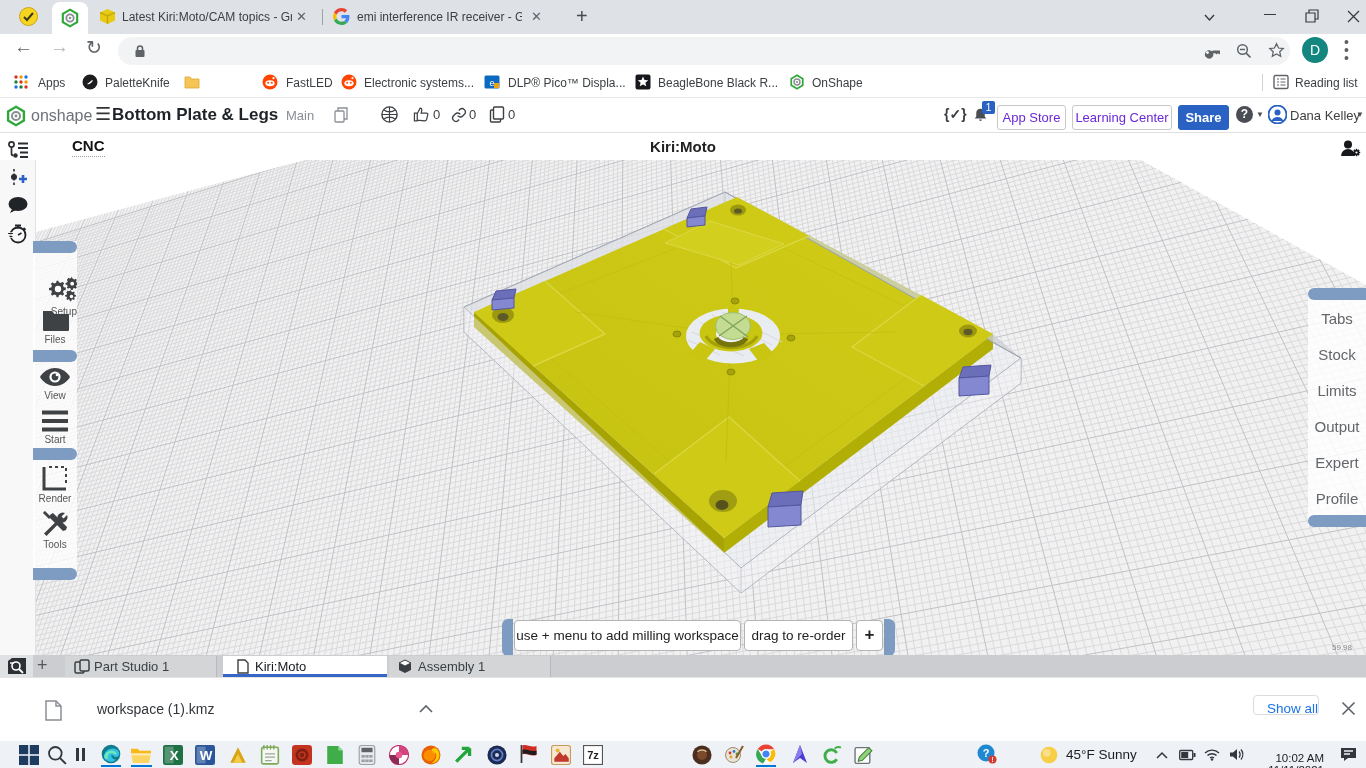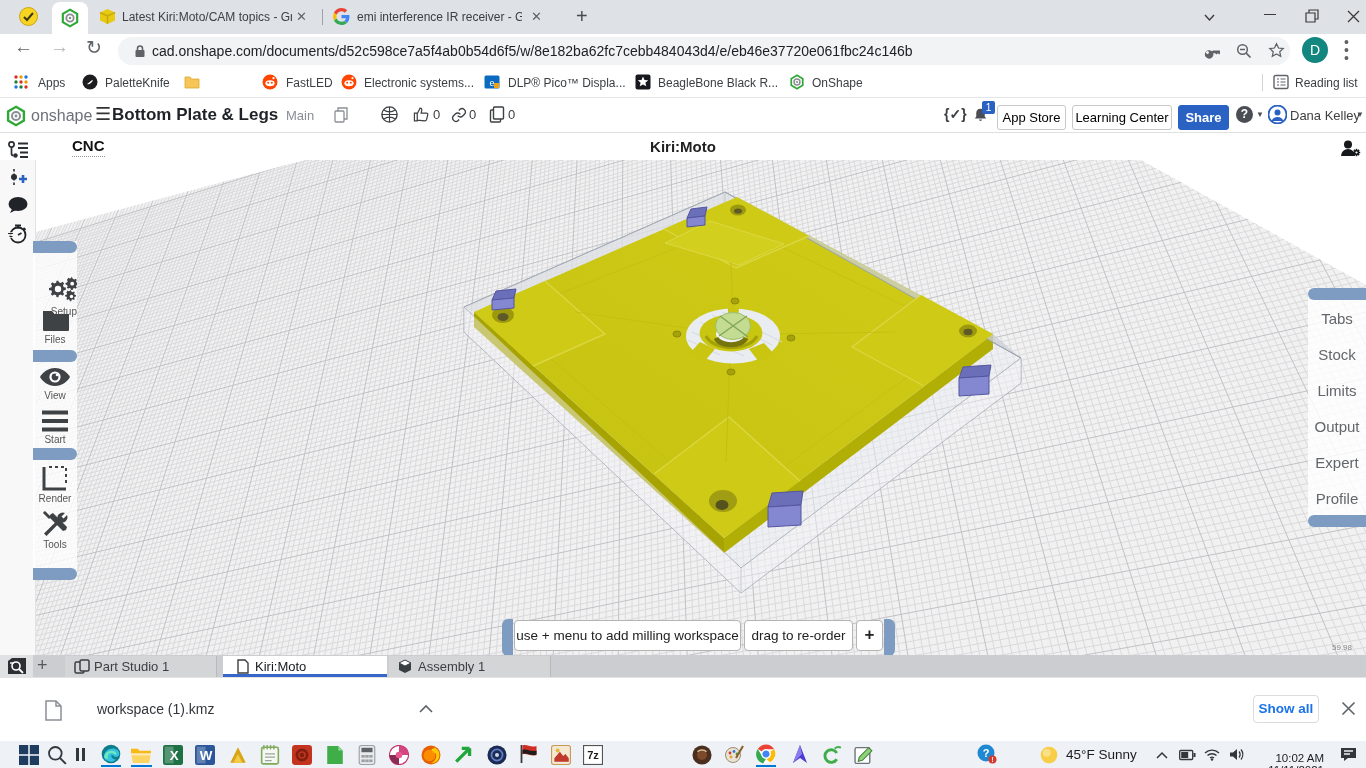--- a/index.html
+++ b/index.html
@@ -17,21 +17,21 @@
 #toolbar { position:absolute; left:0; top:34px; width:1366px; height:33px; background:#fff; }
 #omnibox { position:absolute; left:118px; top:3px; width:1172px; height:28px; background:#f1f3f4; border-radius:14px; }
 #urltext { position:absolute; left:34px; top:6px; font-size:14px; color:#202124; white-space:nowrap; }
 .navbtn { position:absolute; top:2px; font-size:19px; color:#5f6368; }
 
 #bookmarks { position:absolute; left:0; top:67px; width:1366px; height:31px; background:#fff; border-bottom:1px solid #e6e6e6; }
 .bk { position:absolute; top:9px; font-size:12px; color:#3c4043; white-space:nowrap; }
 .bkic { position:absolute; top:7px; width:16px; height:16px; }
 
 #osheader { position:absolute; left:0; top:98px; width:1366px; height:35px; background:#fff; border-bottom:1px solid #e0e0e0; }
-.osbtn { position:absolute; top:7px; height:25px; border:1px solid #c8c8c8; border-radius:3px; background:#fff; font-size:13px; color:#000000; text-align:center; }
+.osbtn { position:absolute; top:7px; height:25px; border:1px solid #c8c8c8; border-radius:3px; background:#fff; font-size:13px; color:#6d28d9; text-align:center; }
 
 #kiribar { position:absolute; left:0; top:133px; width:1366px; height:27px; background:#fff; z-index:2; }
 
 #viewport { position:absolute; left:0; top:133px; width:1366px; height:522px; }
 
 #lstrip { position:absolute; left:0; top:133px; width:36px; height:522px; background:#f8f8f8; border-right:1px solid #e2e2e2; }
 
 .kbar-l { position:absolute; left:33px; width:44px; height:12px; background:#7e9cc2; border-radius:0 6px 6px 0; }
 .kbar-r { position:absolute; width:58px; height:12px; background:#7e9cc2; border-radius:6px 0 0 6px; right:0; }
 #ltools { position:absolute; left:33px; top:241px; width:44px; height:339px; background:rgba(255,255,255,0.78); }
@@ -99,21 +99,20 @@
 
 <div id="toolbar">
   <div class="navbtn" style="left:14px;">←</div>
   <div class="navbtn" style="left:50px;color:#b0b4b9;">→</div>
   <div class="navbtn" style="left:86px;">↻</div>
   <div id="omnibox">
     <svg class="abs" style="left:15px;top:7px;" width="14" height="14" viewBox="0 0 14 14">
       <rect x="2.5" y="6" width="9" height="7" rx="1" fill="#5f6368"></rect>
       <path d="M4.5 6V4.5a2.5 2.5 0 0 1 5 0V6" fill="none" stroke="#5f6368" stroke-width="1.6"></path>
     </svg>
-    <div id="urltext">cad.onshape.com/documents/d52c598ce7a5f4ab0b54d6f5/w/8e182ba62fc7cebb484043d4/e/eb46e37720e061fbc24c146b</div>
     <svg class="abs" style="left:1085px;top:6px;" width="17" height="17" viewBox="0 0 24 24" fill="#5f6368">
       <path d="M12.65 10A6 6 0 1 0 12 13.35l2 2V18h2.6v2.6H19v2.4h4v-3.9l-8.35-8.35zM7 9a2 2 0 1 1 0-4 2 2 0 0 1 0 4z" transform="rotate(-45 12 12) translate(0 2)"></path>
     </svg>
     <svg class="abs" style="left:1118px;top:6px;" width="16" height="16" viewBox="0 0 16 16">
       <circle cx="6.5" cy="6.5" r="4.8" fill="none" stroke="#5f6368" stroke-width="1.5"></circle>
       <line x1="4" y1="6.5" x2="9" y2="6.5" stroke="#5f6368" stroke-width="1.5"></line>
       <line x1="10.2" y1="10.2" x2="14.5" y2="14.5" stroke="#5f6368" stroke-width="1.7"></line>
     </svg>
     <svg class="abs" style="left:1150px;top:5px;" width="17" height="17" viewBox="0 0 24 24">
       <path d="M12 2.5l2.9 6 6.6.8-4.9 4.5 1.3 6.5L12 17l-5.9 3.3 1.3-6.5-4.9-4.5 6.6-.8z" fill="none" stroke="#5f6368" stroke-width="1.8"></path>
@@ -470,21 +469,21 @@
 
 <div id="shelf">
   <svg class="abs" style="left:45px;top:22px;" width="17" height="21" viewBox="0 0 17 21">
     <path d="M1 1h10l5 5v14H1z" fill="#fff" stroke="#8a8e94" stroke-width="1.5"></path>
     <path d="M11 1v5h5" fill="none" stroke="#8a8e94" stroke-width="1.5"></path>
   </svg>
   <div class="abs" style="left:97px;top:23px;font-size:14px;color:#33373c;">workspace (1).kmz</div>
   <svg class="abs" style="left:419px;top:26px;" width="14" height="9" viewBox="0 0 14 9">
     <path d="M1 8l6-6 6 6" fill="none" stroke="#5f6368" stroke-width="1.6"></path>
   </svg>
-  <div class="abs" style="left:1253px;top:17px;width:66px;height:28px;border:1px solid #dadce0;border-radius:4px;color:#1a73e8;font-size:13.5px;text-align:center;line-height:26px;font-weight:bold;">Show all</div>
+  <div class="abs" style="left:1253px;top:17px;width:66px;height:20px;border:1px solid #dadce0;border-radius:4px;color:#1a73e8;font-size:13.5px;text-align:right;line-height:26px;">Show all</div>
   <svg class="abs" style="left:1341px;top:23px;" width="15" height="15" viewBox="0 0 15 15">
     <path d="M1.5 1.5l12 12M13.5 1.5l-12 12" stroke="#5f6368" stroke-width="1.6"></path>
   </svg>
 </div>
 
 <div id="taskbar">
   <svg class="tkic" style="left:19px;top:4px;" width="18" height="18" viewBox="0 0 18 18">
     <g fill="#1e3c5f">
           <rect x="0" y="0" width="8.3" height="8.3"></rect>
           <rect x="9.7" y="0" width="8.3" height="8.3"></rect>

